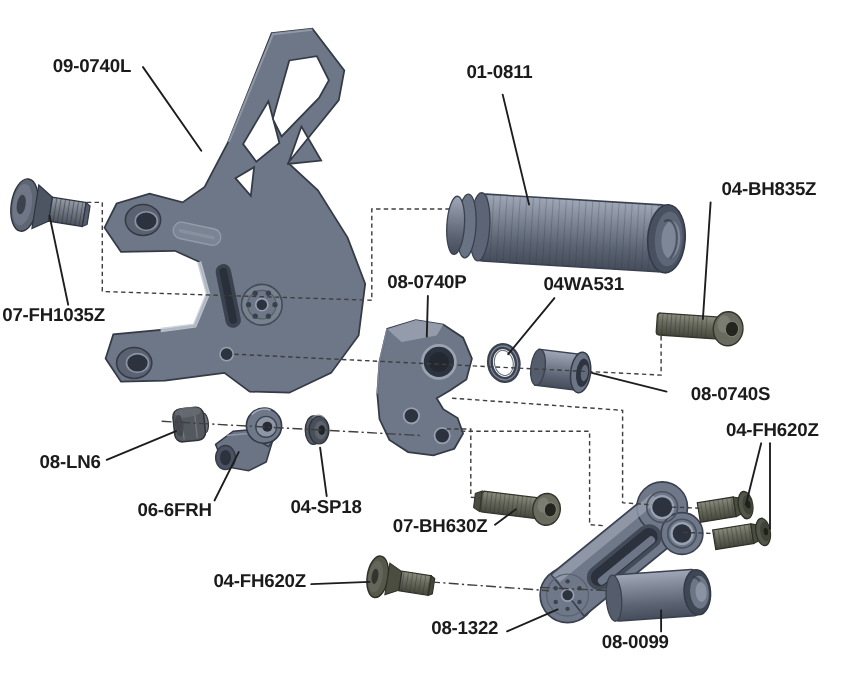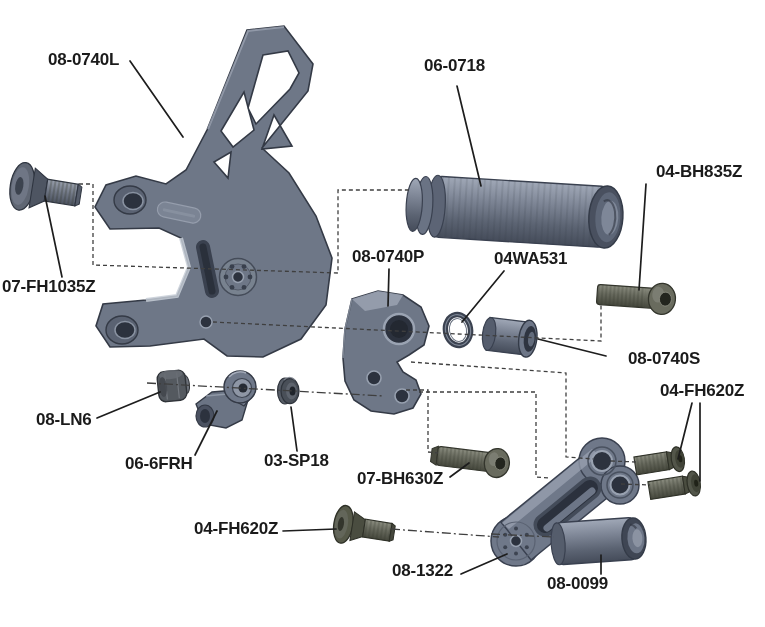--- a/index.html
+++ b/index.html
@@ -261,29 +261,29 @@
     <path d="M97,418 L160,392"></path>
     <path d="M195,455 L217,411"></path>
     <path d="M297,451 L291,407"></path>
     <path d="M450,477 L469,463"></path>
     <path d="M283,531 L336,529"></path>
     <path d="M461,574 L507,554"></path>
     <path d="M601,574 L601,555"></path>
   </g>
 </svg>
 
-<div class="lbl" style="left:48px;top:51px">08-0740L</div>
-<div class="lbl" style="left:424px;top:57px">06-0718</div>
+<div class="lbl" style="left:48px;top:51px">09-0740L</div>
+<div class="lbl" style="left:424px;top:57px">01-0811</div>
 <div class="lbl" style="left:656px;top:163px">04-BH835Z</div>
 <div class="lbl" style="left:2px;top:278px">07-FH1035Z</div>
 <div class="lbl" style="left:352px;top:248px">08-0740P</div>
 <div class="lbl" style="left:494px;top:250px">04WA531</div>
 <div class="lbl" style="left:628px;top:350px">08-0740S</div>
 <div class="lbl" style="left:660px;top:382px">04-FH620Z</div>
 <div class="lbl" style="left:36px;top:411px">08-LN6</div>
 <div class="lbl" style="left:125px;top:455px">06-6FRH</div>
-<div class="lbl" style="left:264px;top:452px">03-SP18</div>
+<div class="lbl" style="left:264px;top:452px">04-SP18</div>
 <div class="lbl" style="left:357px;top:470px">07-BH630Z</div>
 <div class="lbl" style="left:194px;top:520px">04-FH620Z</div>
 <div class="lbl" style="left:392px;top:562px">08-1322</div>
 <div class="lbl" style="left:547px;top:575px">08-0099</div>
 
 </div>
 
 </body></html>

